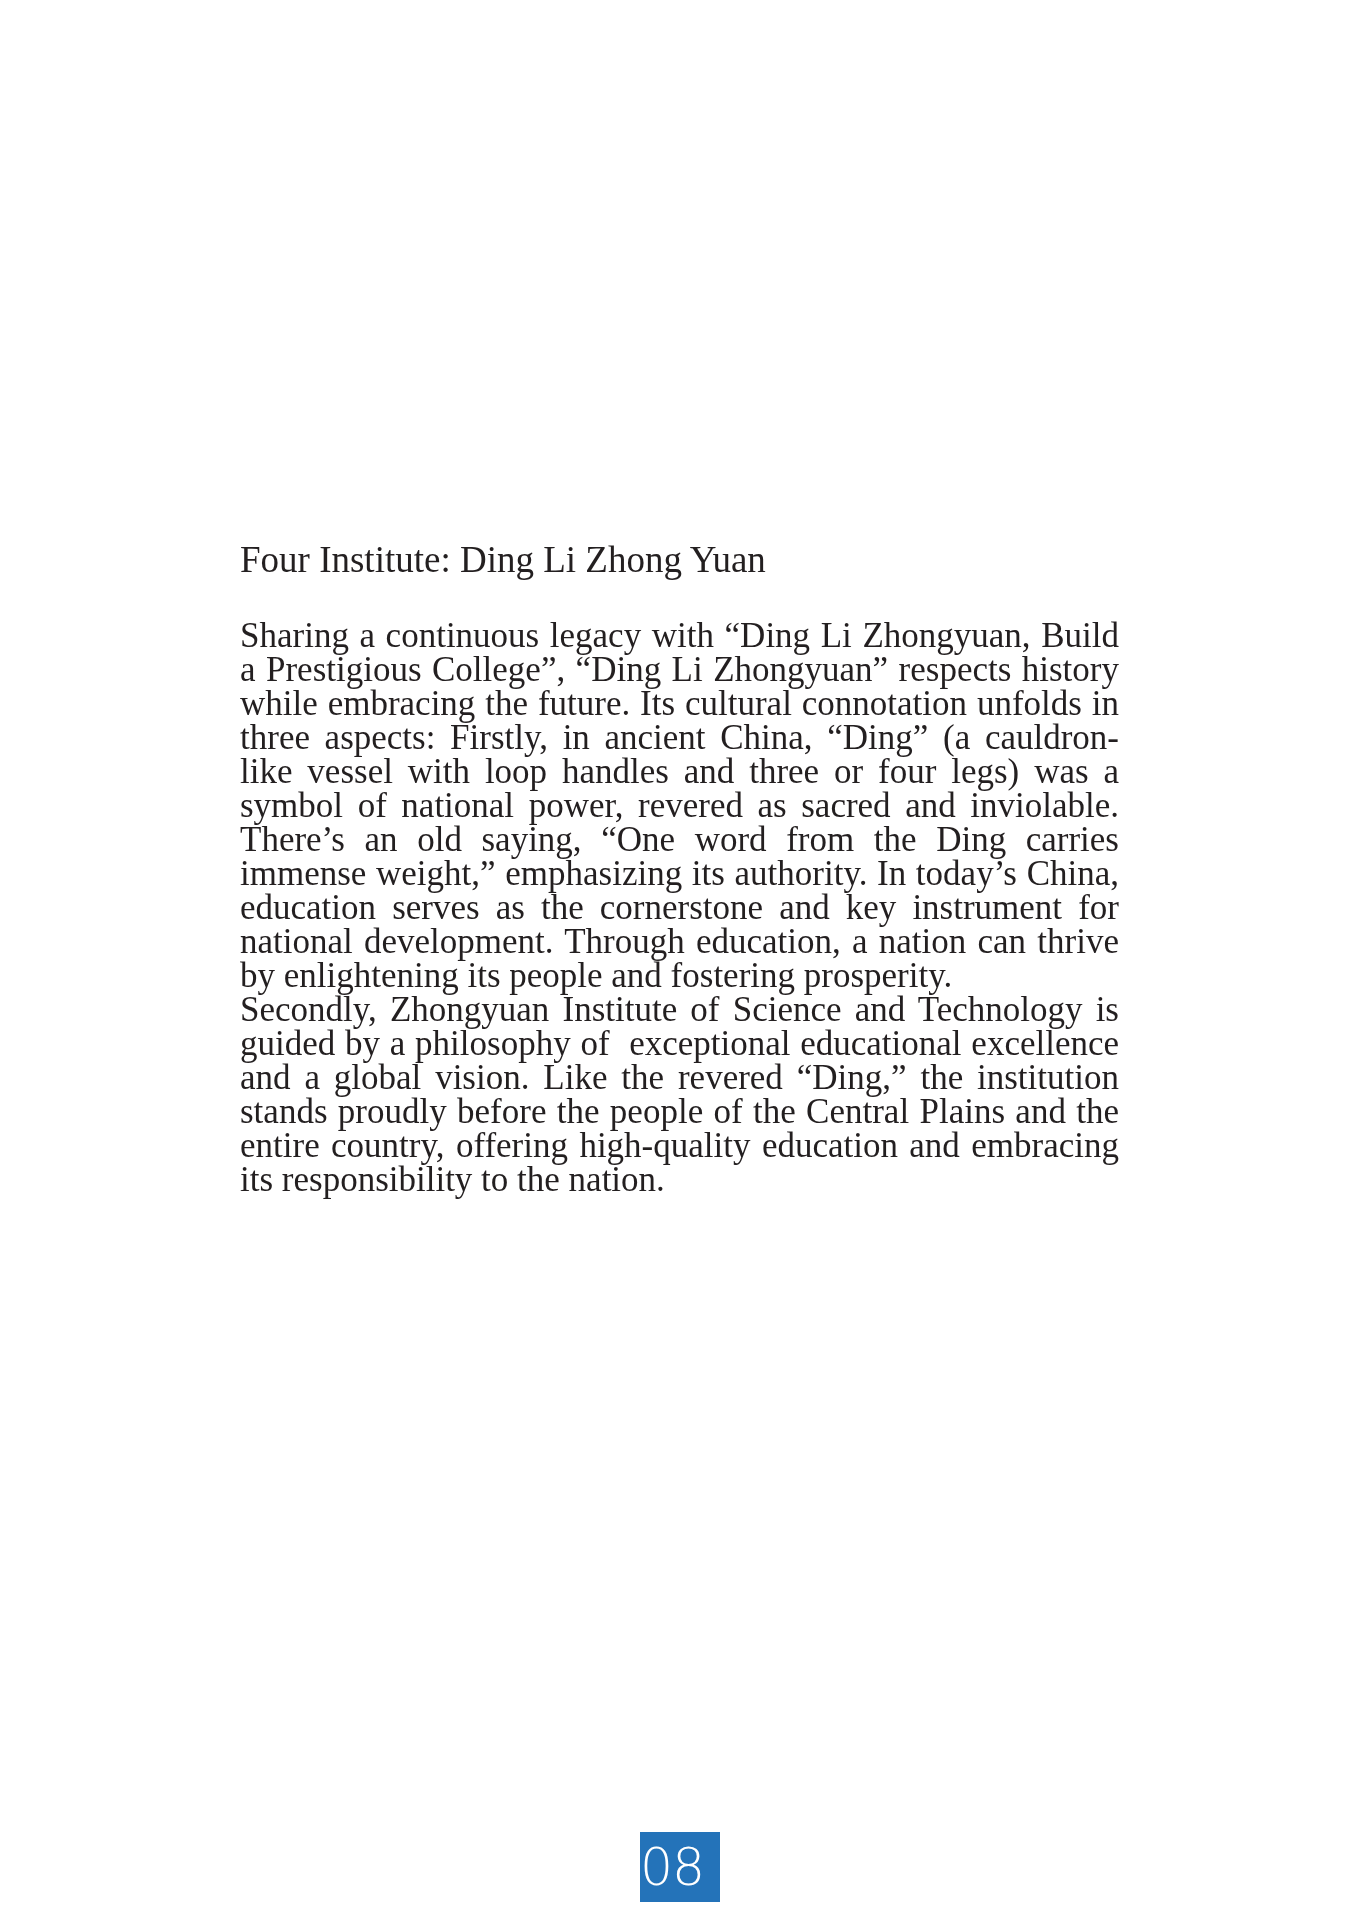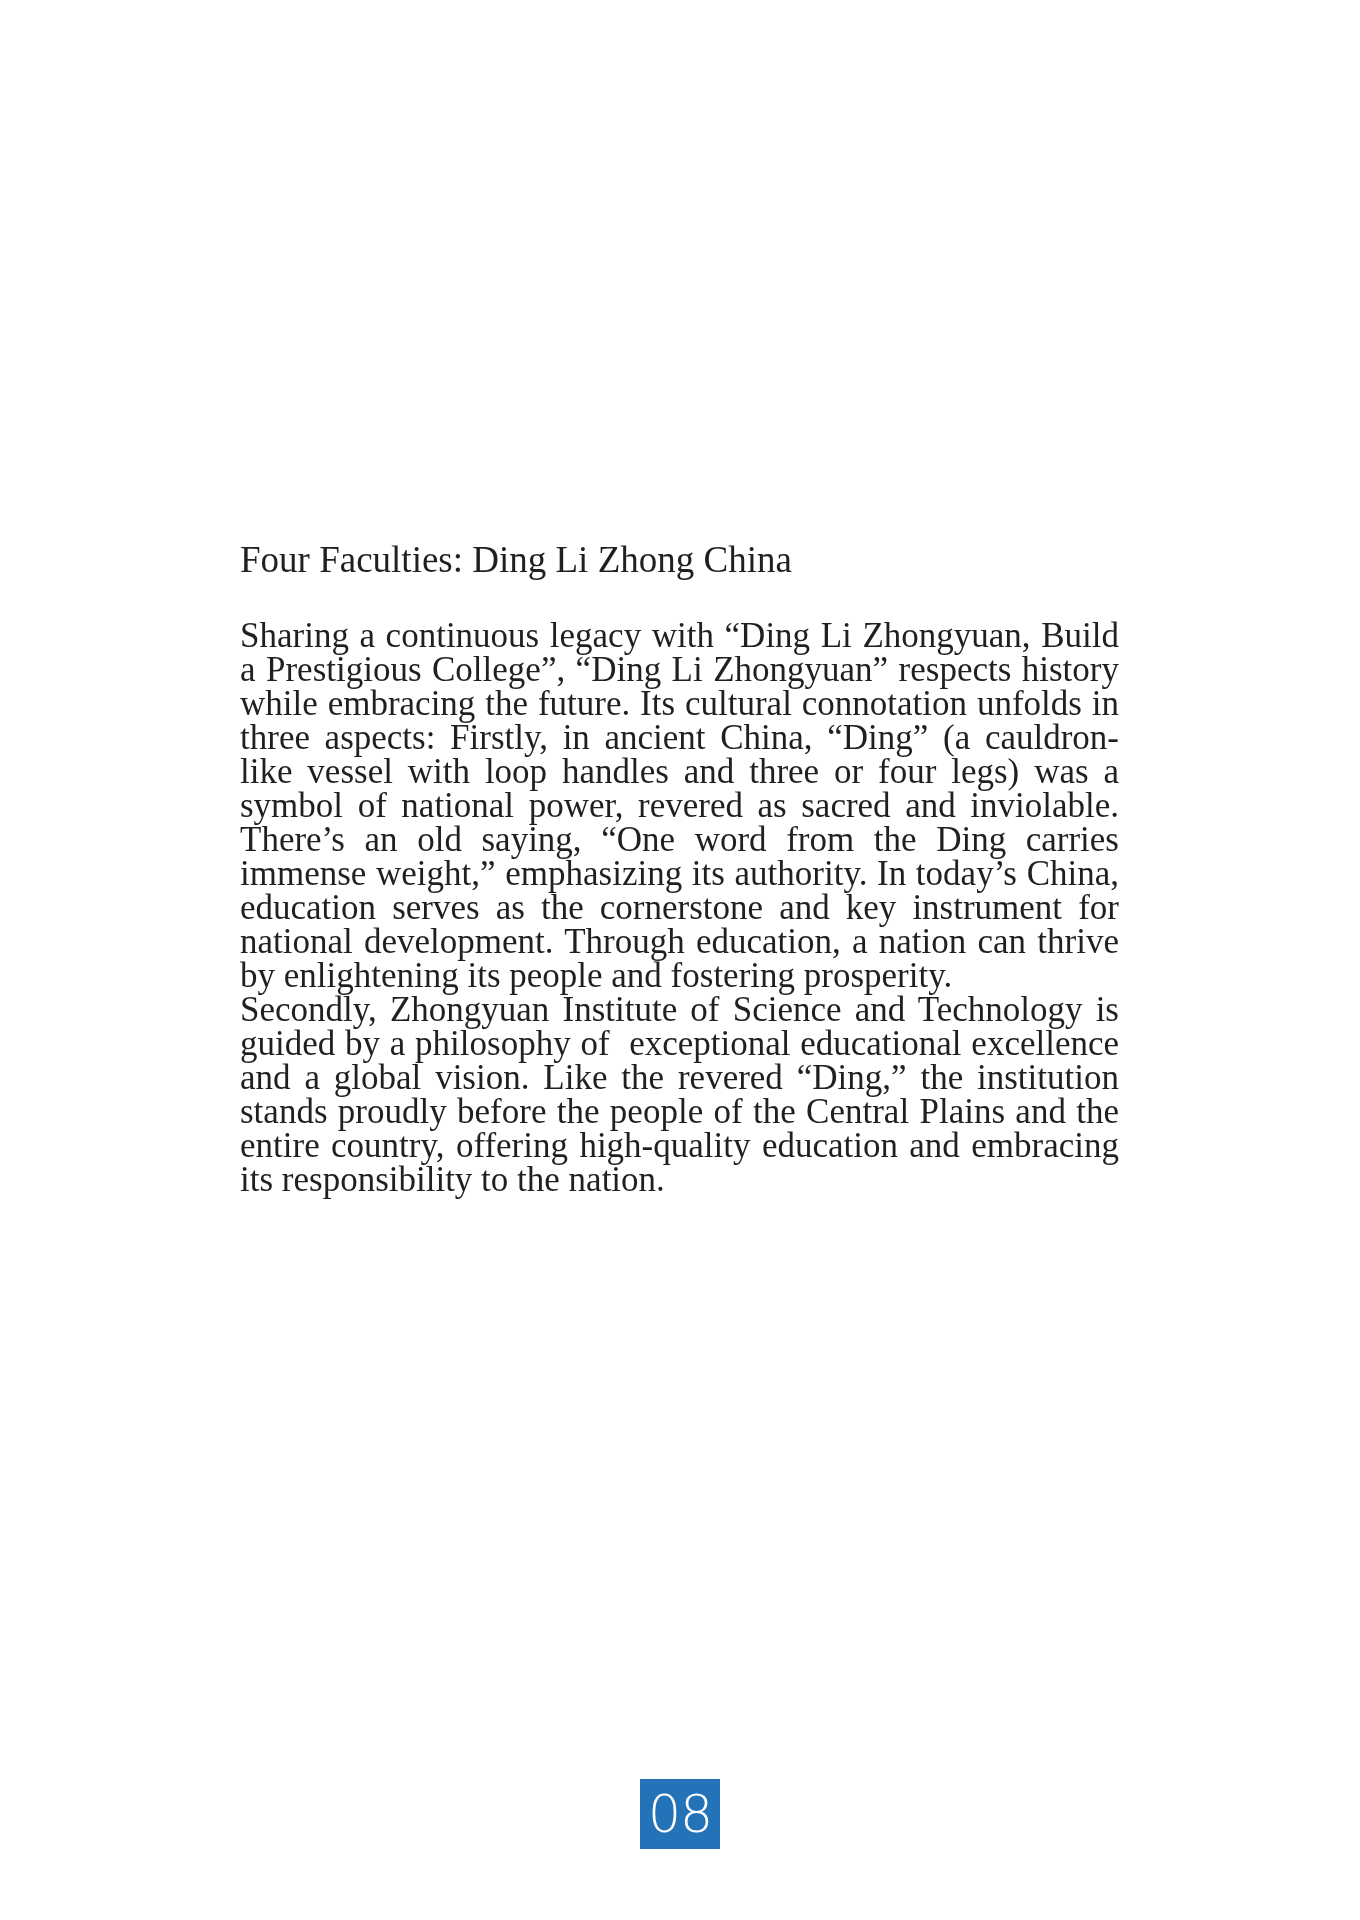--- a/index.html
+++ b/index.html
@@ -37,36 +37,35 @@
       color: #231f20;
     }
     .body-text p {
       margin: 0;
       text-align: justify;
       text-align-last: left;
     }
     .page-number {
       position: absolute;
       left: 640px;
-      top: 1779px;
+      top: 1832px;
       width: 80px;
       height: 70px;
       background: #2473b9;
       color: #ffffff;
       font-family: "DejaVu Sans", "Liberation Sans", sans-serif;
       font-weight: 200;
       font-size: 52px;
       line-height: 70px;
-      text-align: center;
       letter-spacing: -1px;
     }
   </style>
 </head>
 <body>
 
-<h1 class="page-title">Four Faculties: Ding Li Zhong China</h1>
+<h1 class="page-title">Four Institute: Ding Li Zhong Yuan</h1>
 
 <div class="body-text">
   <p>Sharing a continuous legacy with “Ding Li Zhongyuan, Build a Prestigious College”, “Ding Li Zhongyuan” respects history while embracing the future. Its cultural connotation unfolds in three aspects: Firstly, in ancient China, “Ding” (a cauldron-like vessel with loop handles and three or four legs) was a symbol of national power, revered as sacred and inviolable. There’s an old saying, “One word from the Ding carries immense weight,” emphasizing its authority. In today’s China, education serves as the cornerstone and key instrument for national development. Through education, a nation can thrive by enlightening its people and fostering prosperity.</p>
   <p>Secondly, Zhongyuan Institute of Science and Technology is guided by a philosophy of &nbsp;exceptional educational excellence and a global vision. Like the revered “Ding,” the institution stands proudly before the people of the Central Plains and the entire country, offering high-quality education and embracing its responsibility to the nation.</p>
 </div>
 
 <div class="page-number">08</div>
 
 </body></html>

